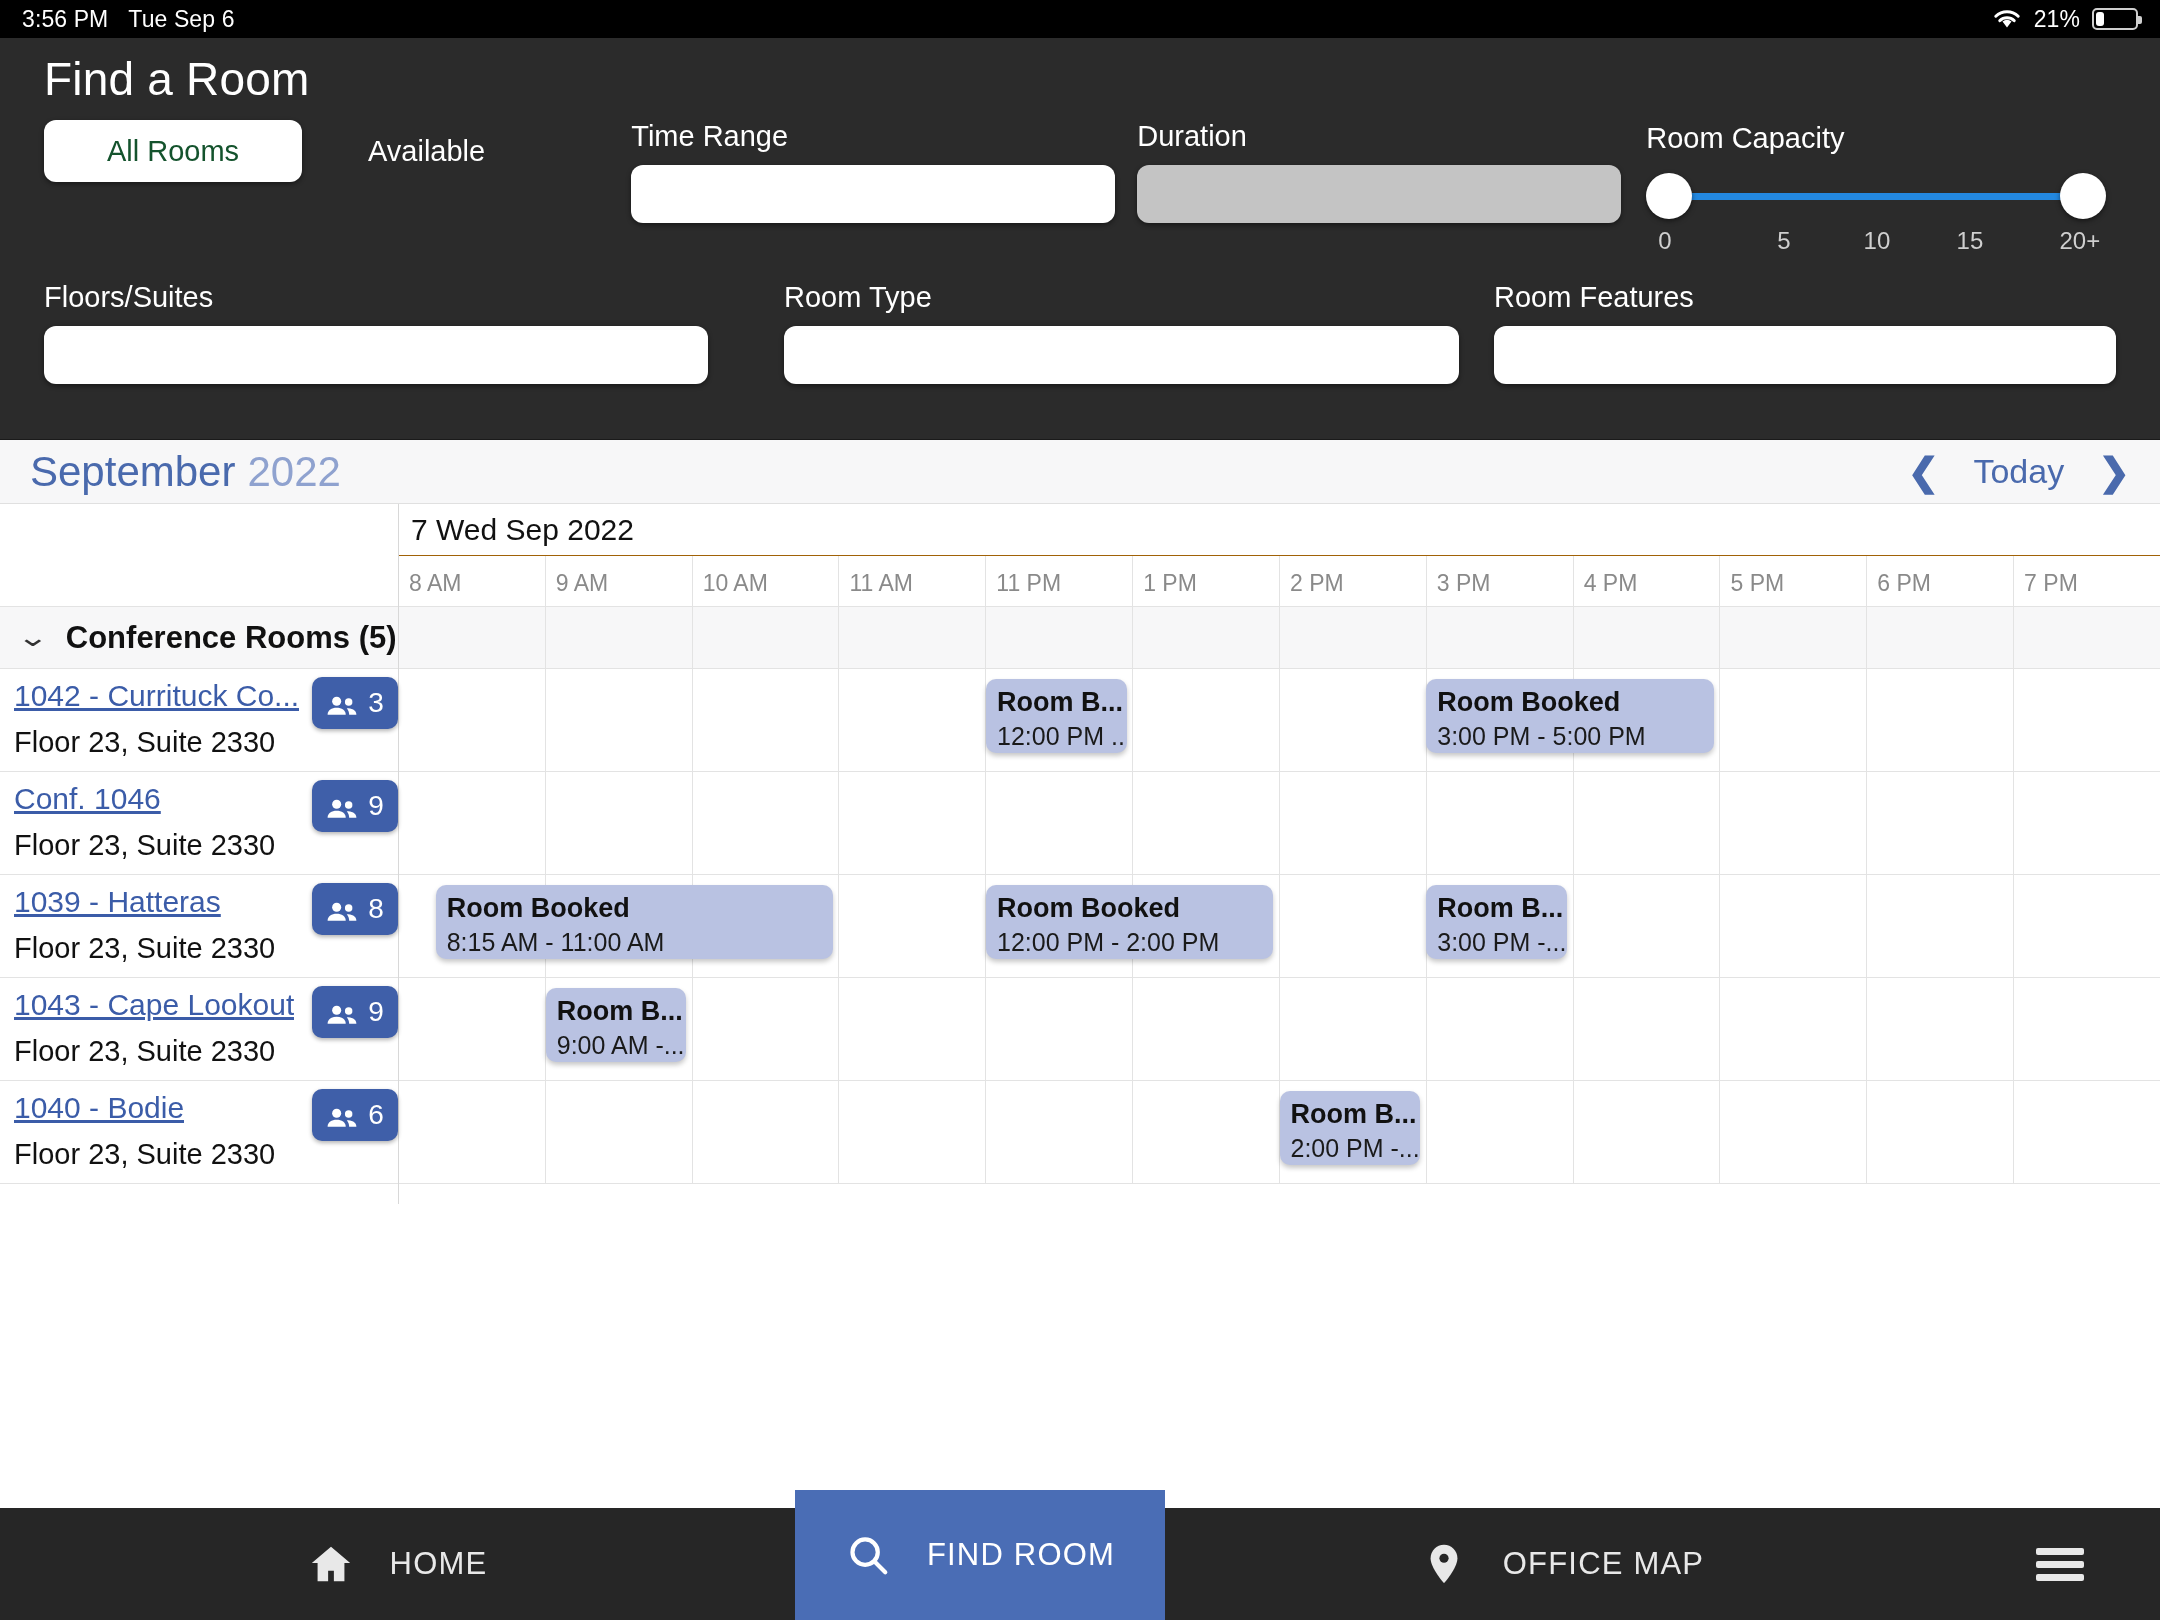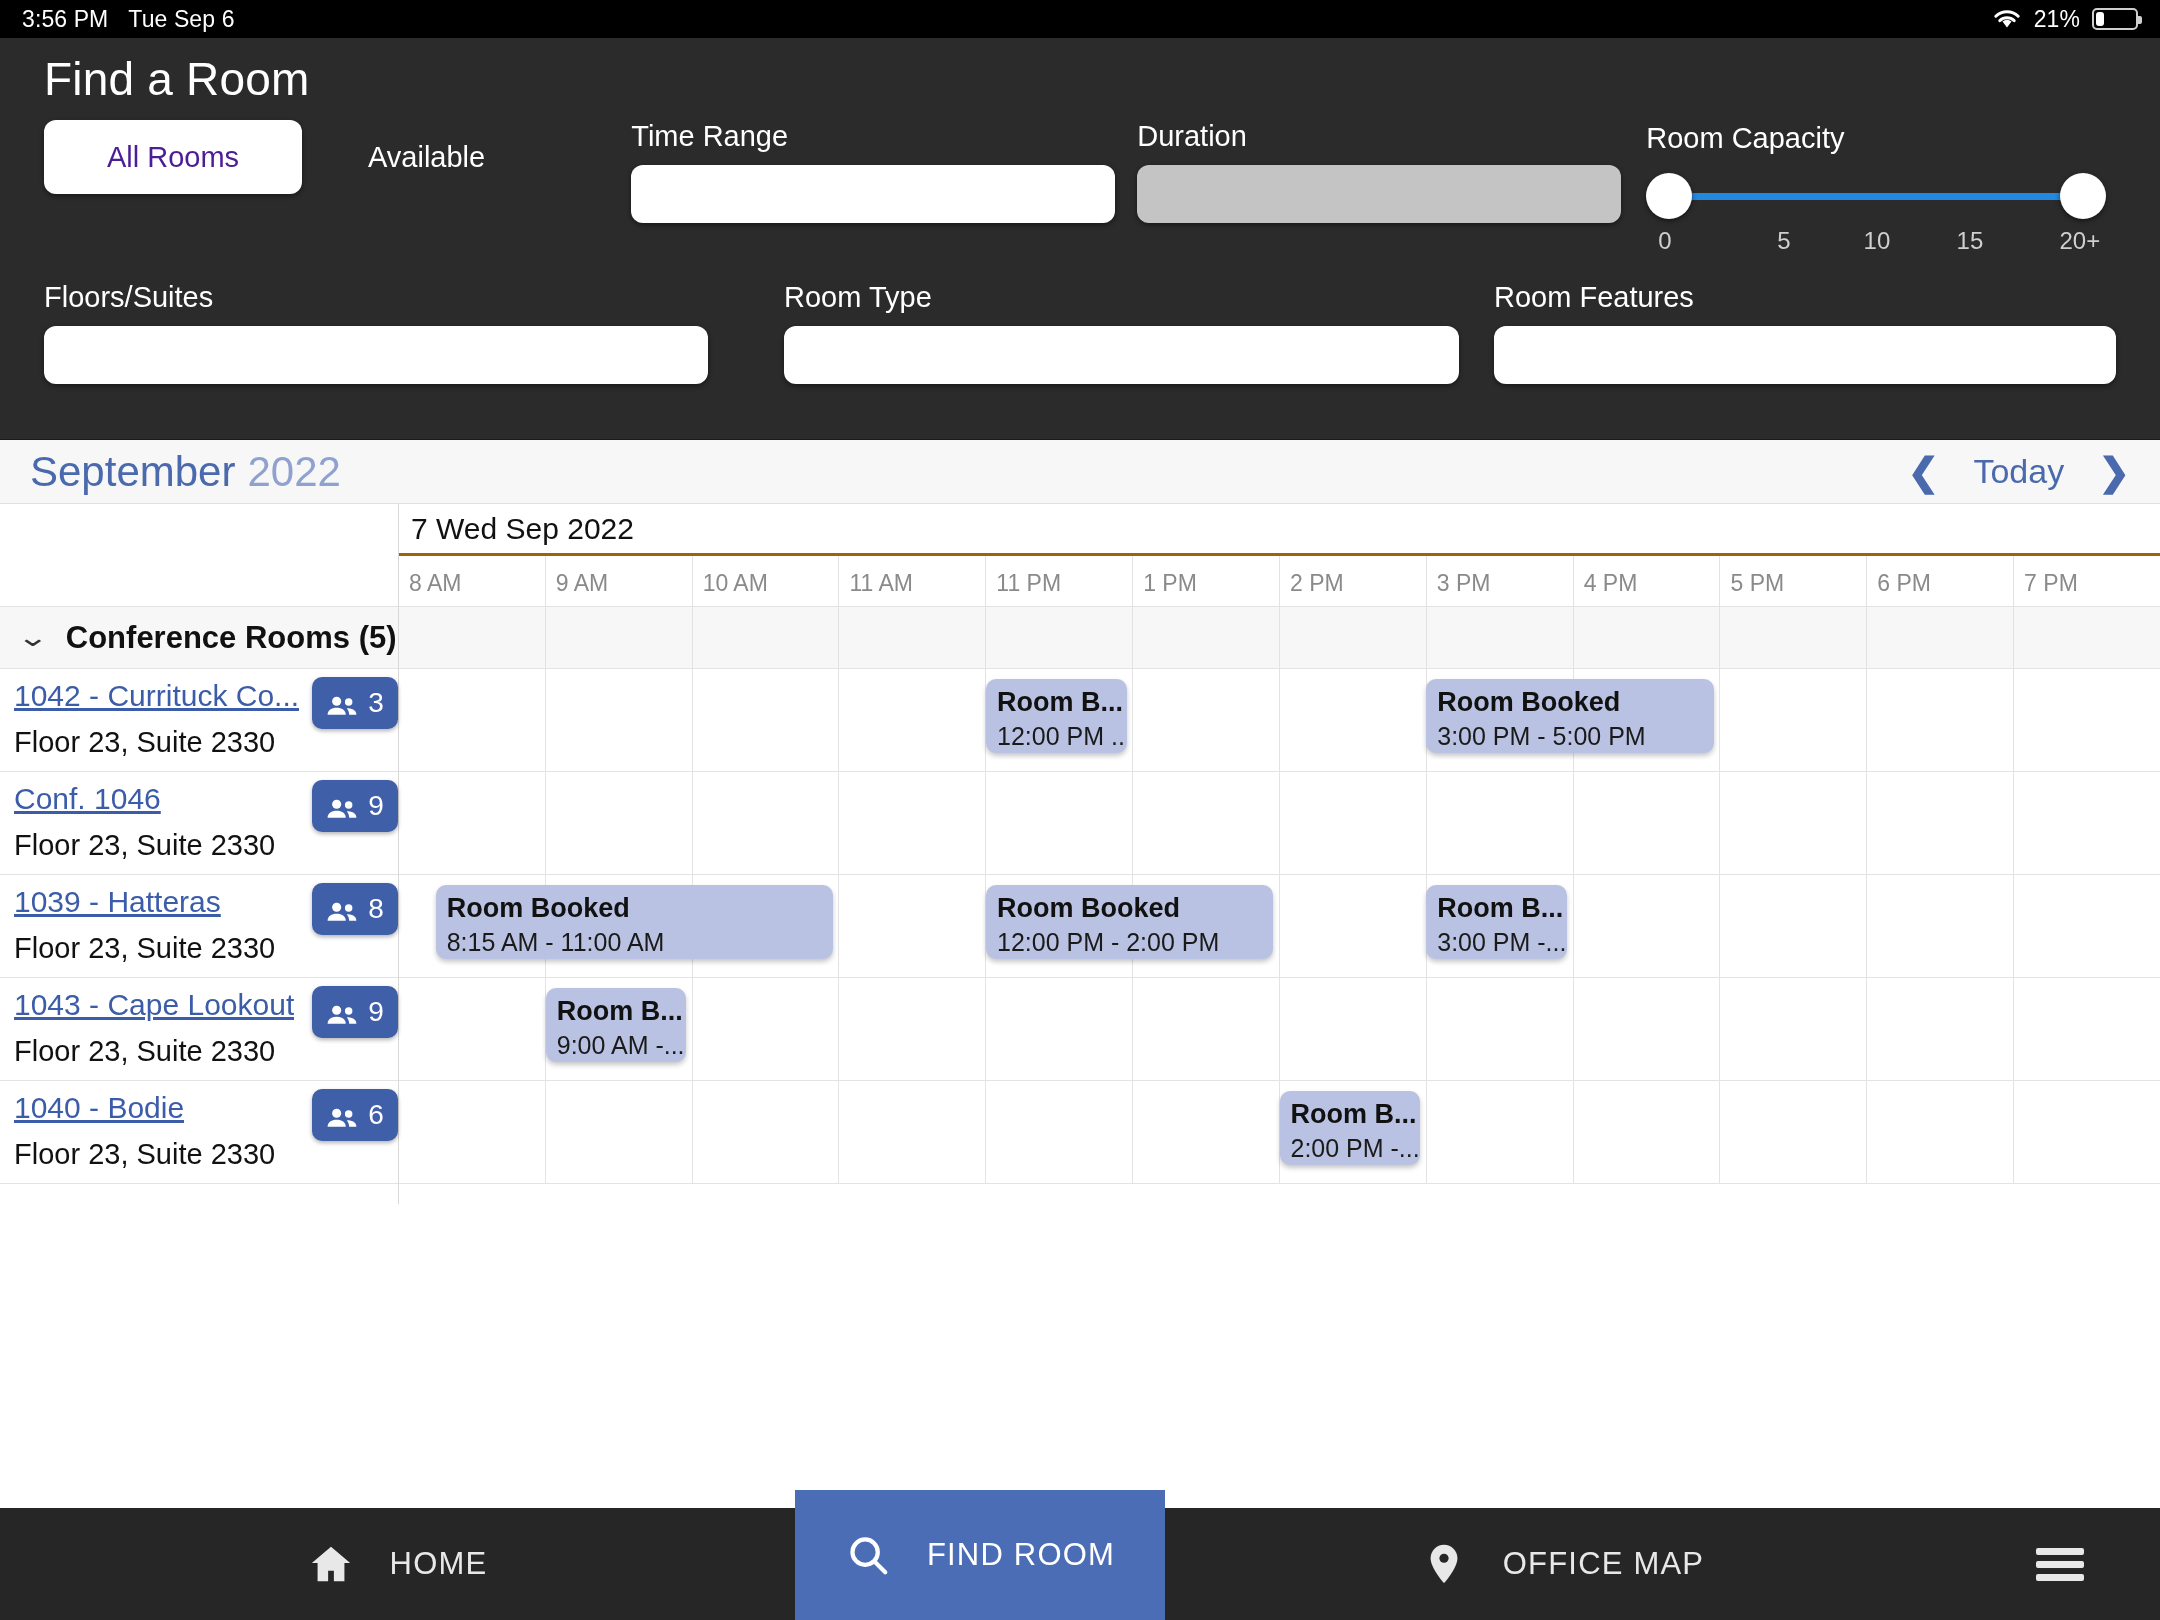--- a/index.html
+++ b/index.html
@@ -39,22 +39,22 @@
     border-bottom: 1px solid #1a1a1a;
   }
   .page-title { font-size: 46px; font-weight: 400; letter-spacing: .2px; margin-bottom: 14px; }
 
   .filter-label { font-size: 29px; font-weight: 400; color: #ffffff; margin-bottom: 12px; white-space: nowrap; }
 
   .row1 { display: flex; align-items: flex-start; }
   .grp-avail { width: 600px; }
   .avail-row { display: flex; align-items: center; }
   .pill {
-    background: #ffffff; color: #4c1d95; border-radius: 12px;
-    width: 258px; height: 74px; display: flex; align-items: center; justify-content: center;
+    background: #ffffff; color: #14532d; border-radius: 12px;
+    width: 258px; height: 62px; display: flex; align-items: center; justify-content: center;
     font-size: 29px; box-shadow: 0 2px 5px rgba(0,0,0,.45); cursor: pointer;
   }
   .avail-alt { font-size: 29px; color: #ffffff; margin-left: 66px; cursor: pointer; }
 
   .grp-time { width: 517px; }
   .grp-dur  { width: 520px; }
   .field {
     height: 58px; border-radius: 12px; background: #ffffff;
     box-shadow: 0 2px 5px rgba(0,0,0,.45);
   }
@@ -126,21 +126,21 @@
     position: absolute; right: 0px; top: 8px;
     background: #3f5fa9; color: #fff; border-radius: 10px;
     height: 52px; min-width: 86px; padding: 0 12px;
     display: flex; align-items: center; justify-content: center; gap: 10px;
     font-size: 28px; box-shadow: 0 2px 4px rgba(0,0,0,.3);
   }
   .people-icon { display: inline-block; width: 32px; height: 22px; }
 
   
   .day-header {
-    height: 52px; border-bottom: 3px solid #a16207; display: flex;
+    height: 52px; border-bottom: 1px solid #a16207; display: flex;
     align-items: center; padding-left: 12px; font-size: 30px; color: #111;
   }
   .hour-header { height: 51px; display: flex; border-bottom: 1px solid #e3e3e3; }
   .hour-cell {
     flex: 1; border-left: 1px solid #e3e3e3; font-size: 23px;
     color: #8a8a8a; padding: 14px 0 0 10px;
   }
   .hour-cell:first-child { border-left: none; }
 
   .grid-group-row { height: 62px; background: #f7f7f8; display: flex; border-bottom: 1px solid #e3e3e3; }

